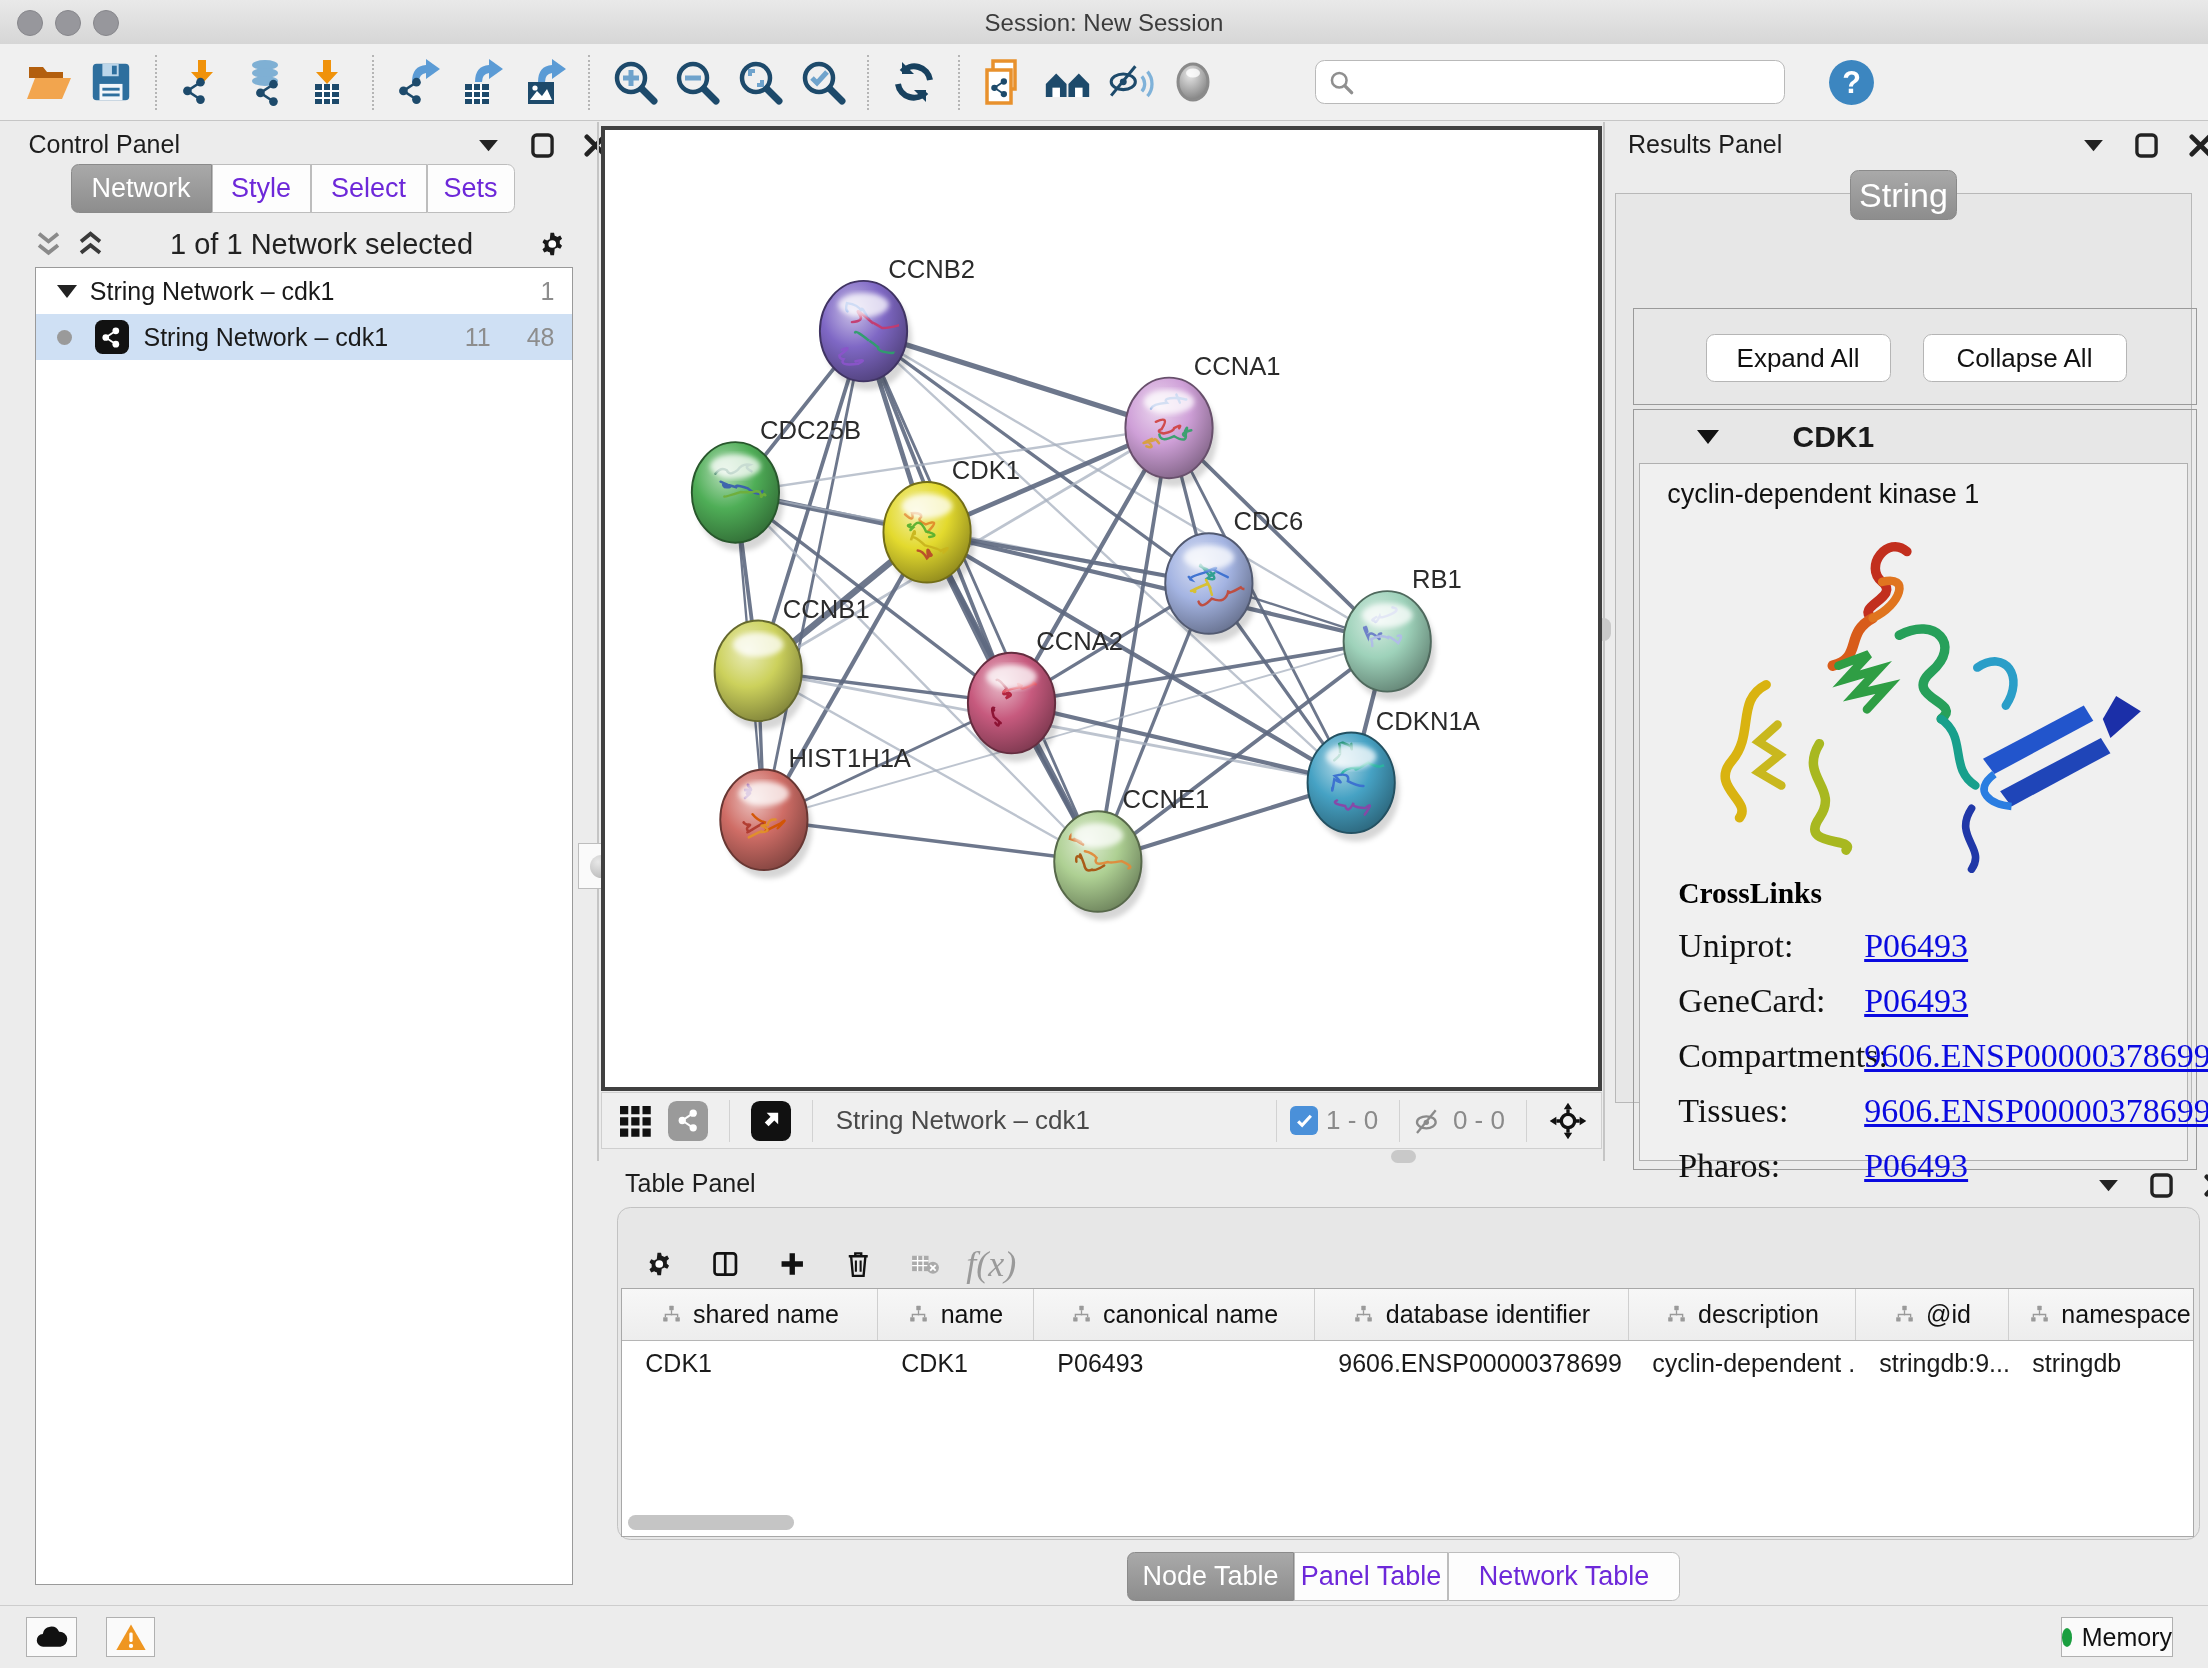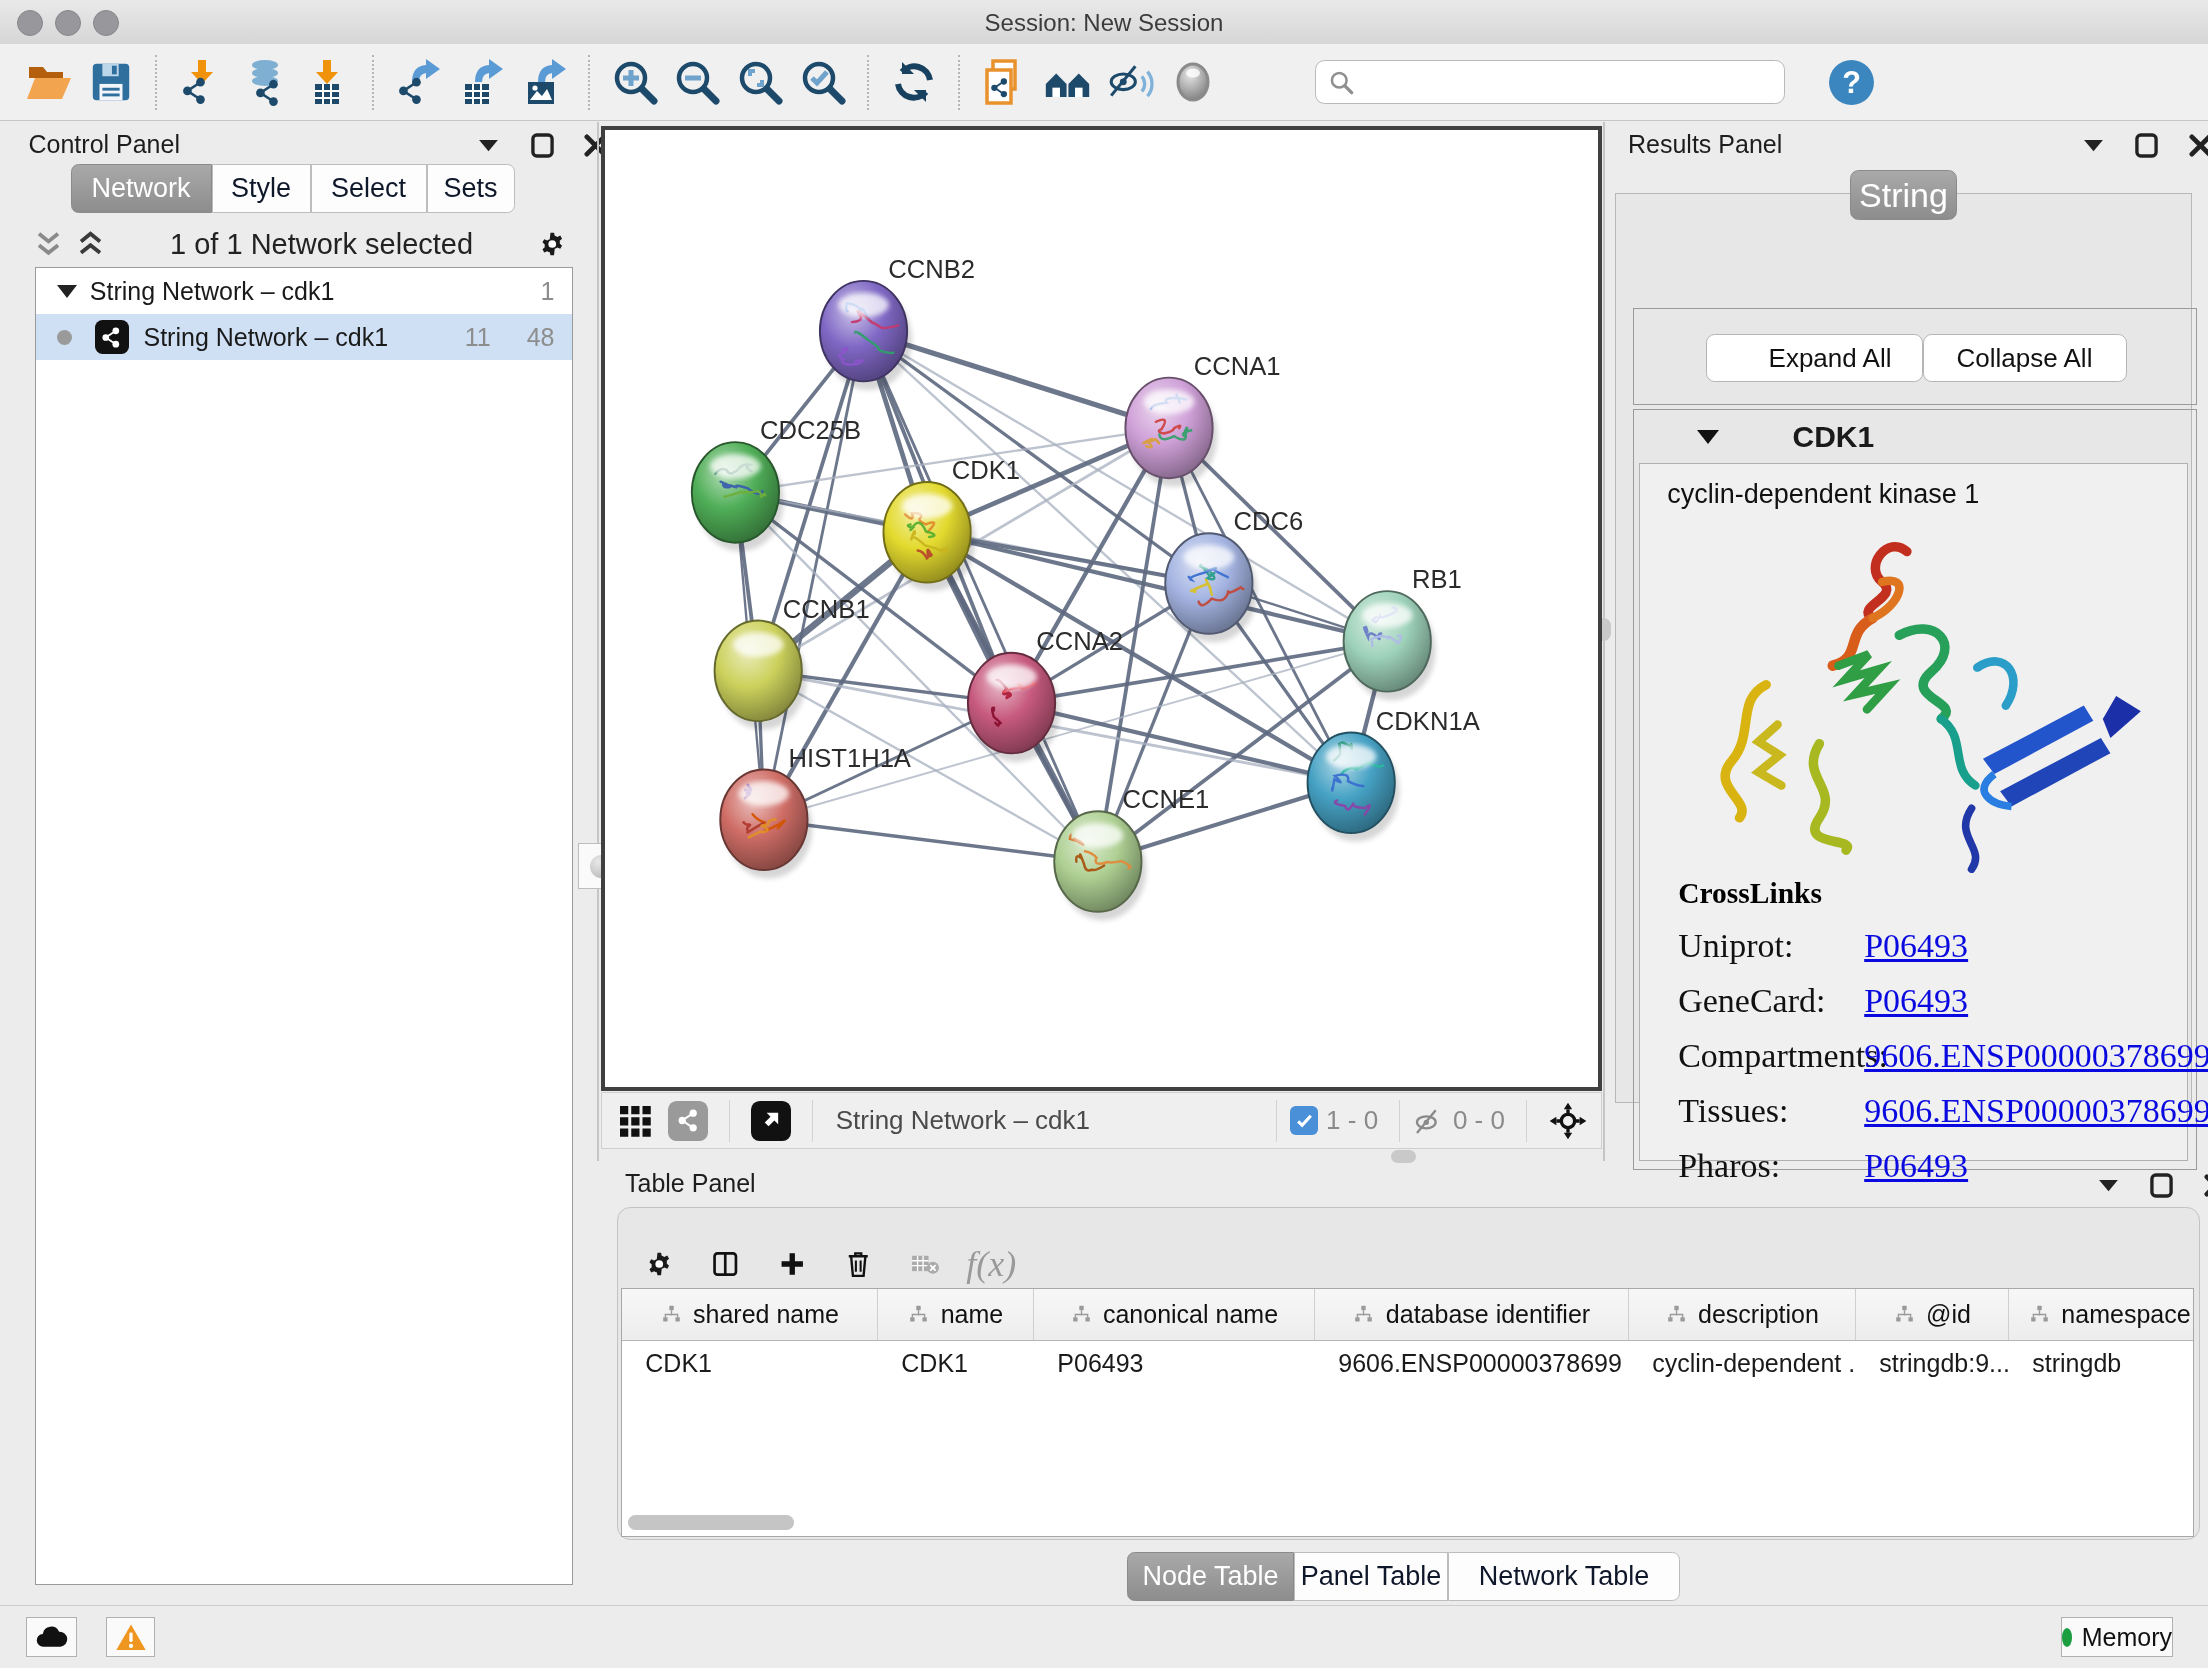--- a/index.html
+++ b/index.html
@@ -23,21 +23,21 @@
   #help-btn{margin-left:40px;flex:none;}
   
   .panel-title{font-size:25px;color:#1d1d1d;}
   .panel-btns{position:absolute;display:flex;align-items:center;gap:25px;}
   .pb{width:28.5px;height:28.5px;display:flex;align-items:center;justify-content:center;}
   
   #control-panel{position:absolute;left:9.5px;top:122px;width:587px;height:1480px;}
   #cp-title{position:absolute;left:19px;top:7.6px;}
   #cp-tabs{position:absolute;left:61px;top:42px;height:49px;display:flex;}
   .tab{height:49px;display:flex;align-items:center;justify-content:center;font-size:27px;
-    border:1px solid #bdbdbd;background:#fdfdfd;color:#0f172a;box-sizing:border-box;}
+    border:1px solid #bdbdbd;background:#fdfdfd;color:#6d28d9;box-sizing:border-box;}
   .tab.first{border-radius:7.6px 0 0 7.6px;}
   .tab.last{border-radius:0 7.6px 7.6px 0;}
   .tab.active{background:linear-gradient(#a9a9a9,#8d8d8d);color:#fff;border-color:#8a8a8a;}
   #cp-subbar{position:absolute;left:25px;top:101px;width:538px;height:42px;display:flex;align-items:center;}
   #cp-status{flex:1;text-align:center;font-size:29px;color:#222;}
   #cp-tree{position:absolute;left:25px;top:145px;width:538px;height:1318px;background:#fff;
     border:1.9px solid #9a9a9a;box-sizing:border-box;}
   .tree-row{height:46px;display:flex;align-items:center;font-size:25px;}
   .tree-caret{width:0;height:0;border-left:10.5px solid transparent;border-right:10.5px solid transparent;
     border-top:13.3px solid #222;margin:0 13.3px 0 21px;}
@@ -735,21 +735,21 @@
       </div>
       <div class="pb">
         <svg width="23" height="23" viewBox="0 0 24 24">
             <path d="M3 3l18 18M21 3L3 21" stroke="#222" stroke-width="5" stroke-linecap="round"></path>
           </svg>
       </div>
     </div>
     <div id="rp-tab">String</div>
     <div id="rp-container">
       <div id="rp-box1">
-        <div class="rp-btn" style="left:72px;width:183px;padding-left:32px;">Expand All</div>
+        <div class="rp-btn" style="left:72px;width:183px;">Expand All</div>
         <div class="rp-btn" style="left:289px;width:202px;">Collapse All</div>
       </div>
       <div id="rp-box2">
         <div id="rp-cdk1-row">
           <div id="rp-cdk1-caret"></div>
           <div id="rp-cdk1-name">CDK1</div>
         </div>
         <div id="rp-inner">
           <div id="rp-desc">cyclin-dependent kinase 1</div>
           <svg id="protein-img" width="457" height="350" viewBox="0 0 480 368">

